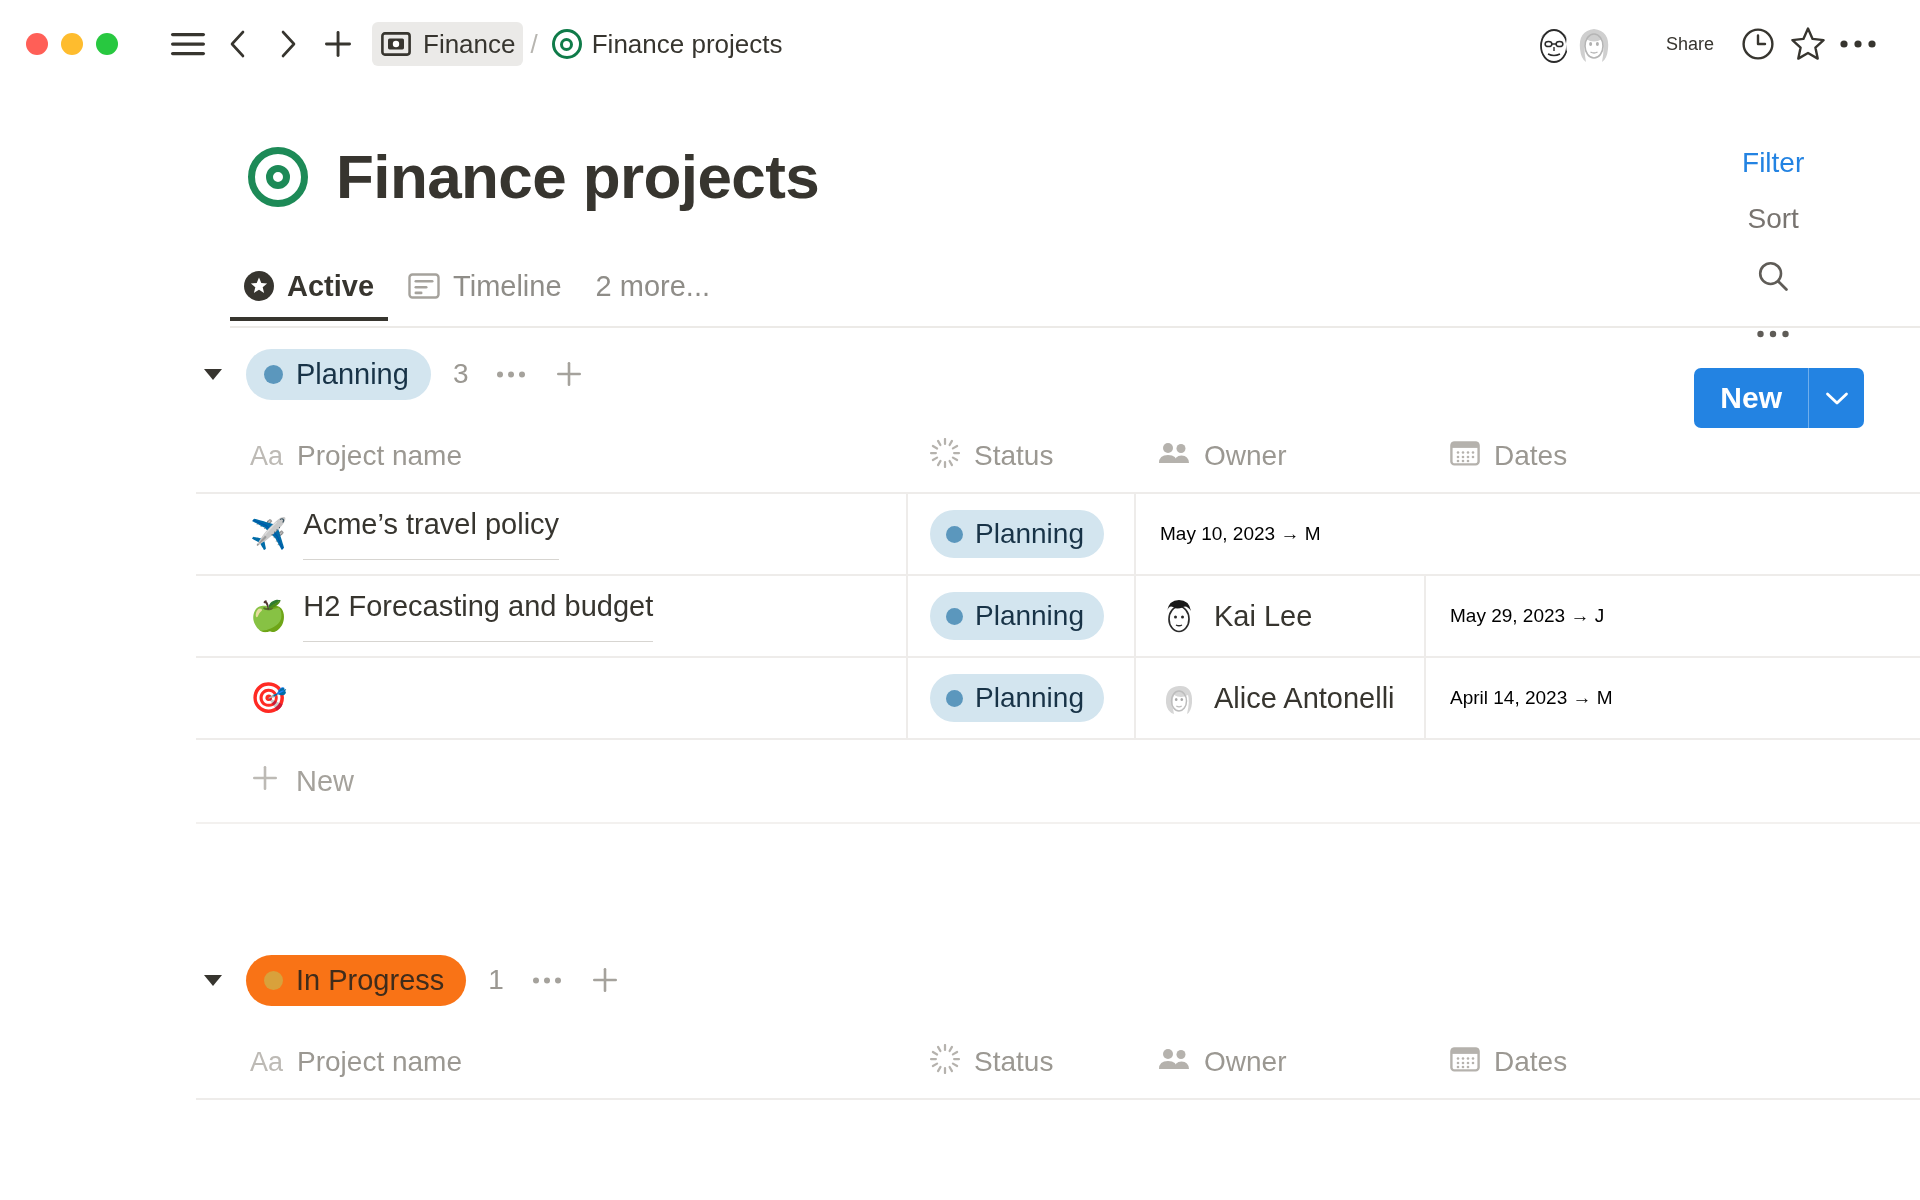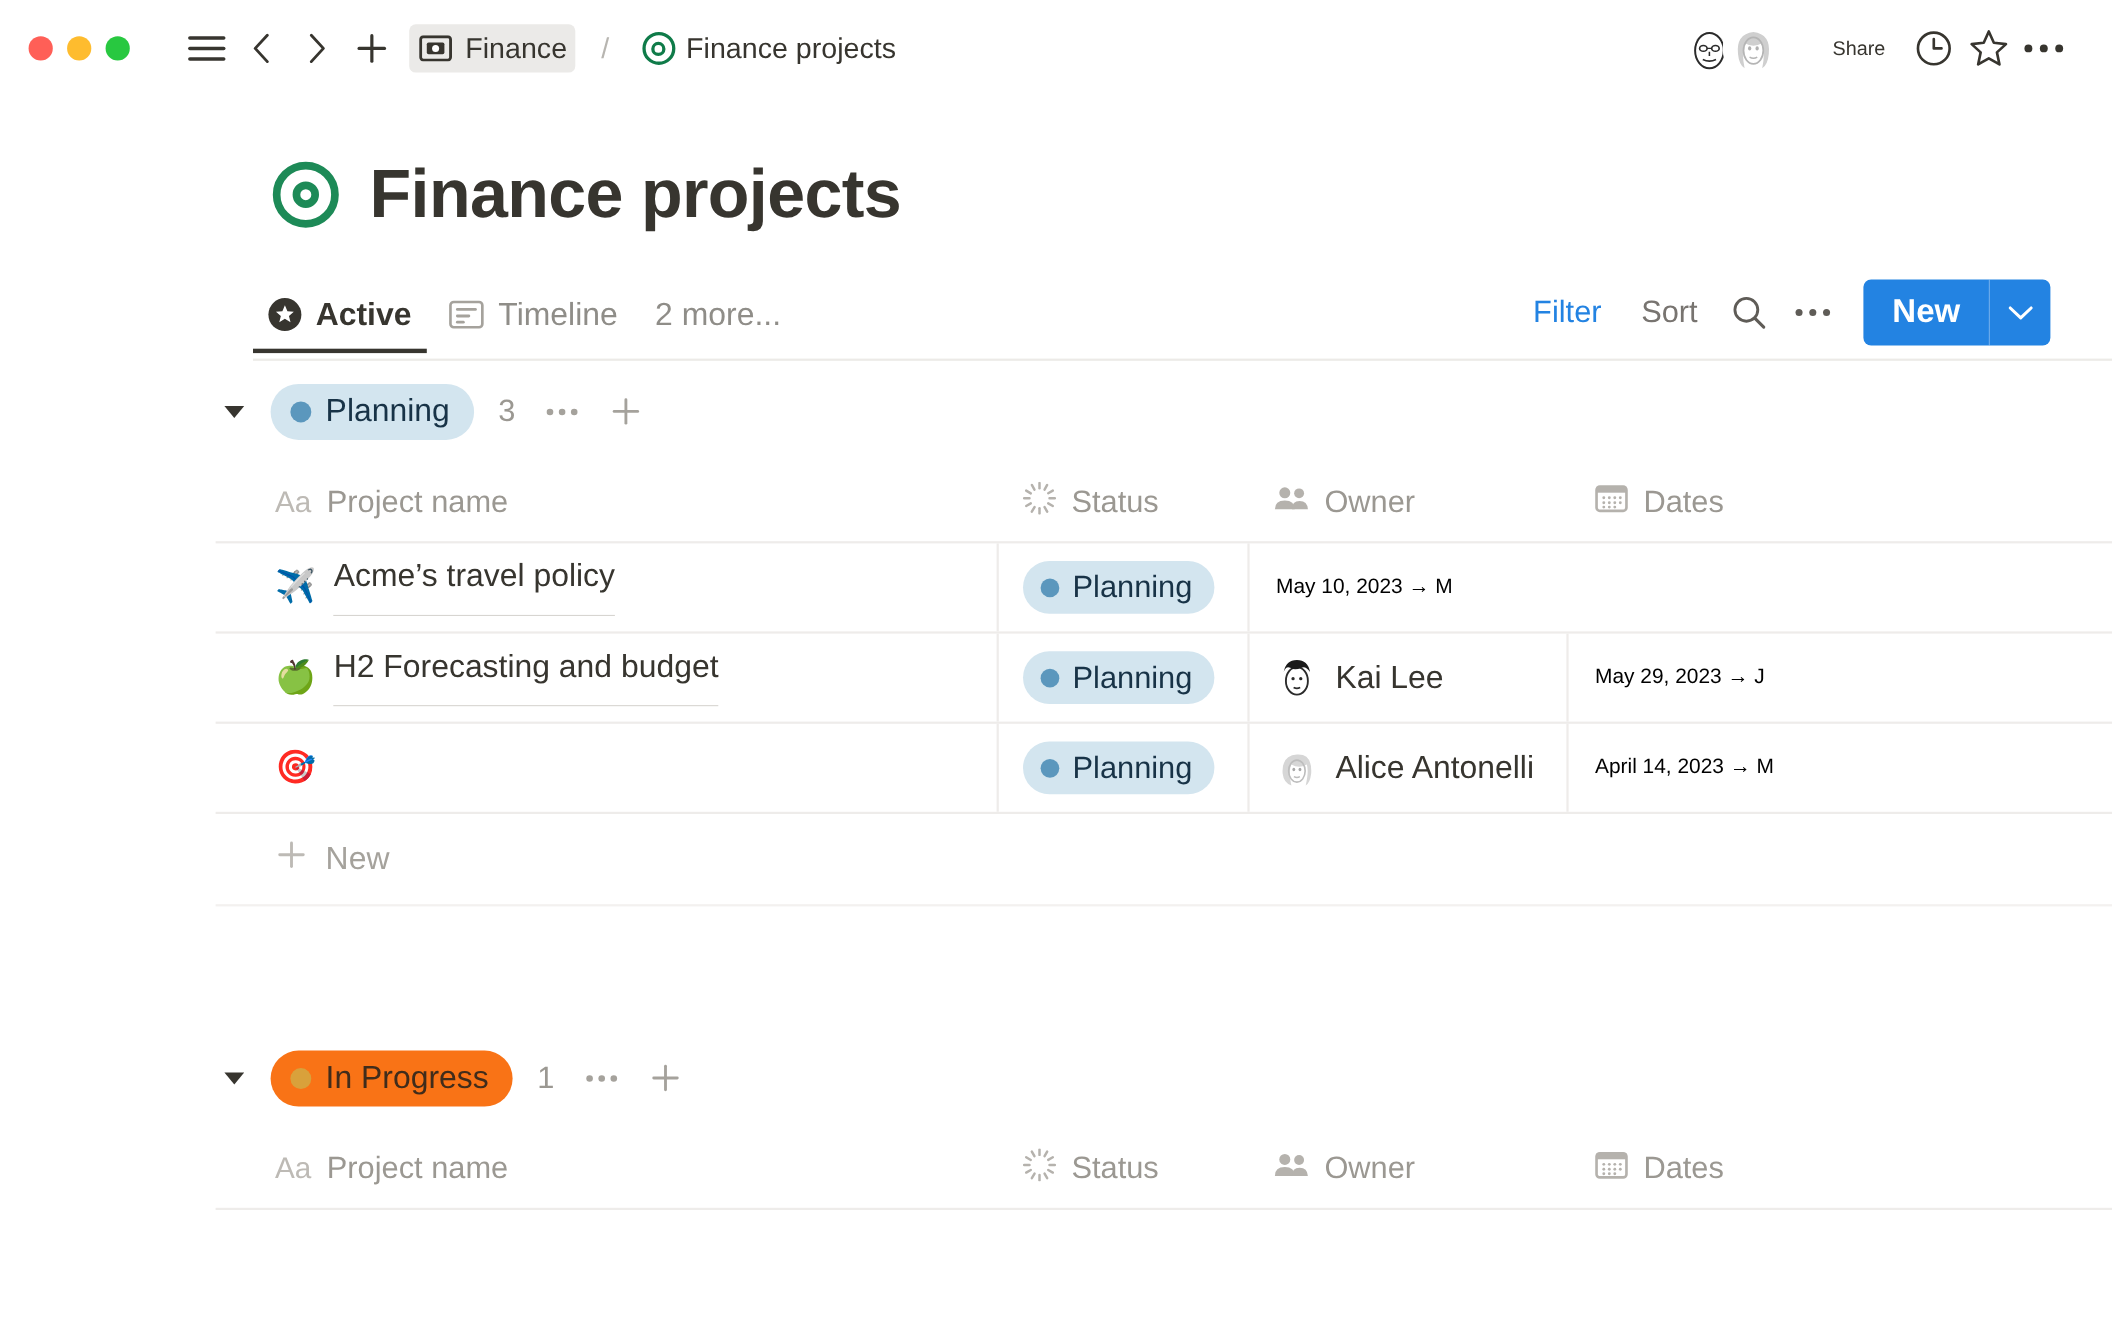--- a/index.html
+++ b/index.html
@@ -61,21 +61,21 @@
   .nav-group {
     display: flex;
     align-items: center;
     gap: 6px;
   }
 
   .breadcrumb {
     display: flex;
     align-items: center;
     margin-left: 12px;
-    gap: 18px;
+    gap: 2px;
     font-size: 26px;
     color: #37352f;
     white-space: nowrap;
   }
   .bc-item {
     display: flex;
     align-items: center;
     gap: 10px;
     padding: 4px 6px;
     border-radius: 5px;
@@ -213,20 +213,21 @@
     color: #fff;
     flex: 0 0 auto;
   }
 
   .view-actions {
     margin-left: auto;
     display: flex;
     align-items: center;
     gap: 10px;
     padding-bottom: 12px;
+    flex-direction: column;
   }
   .va-text {
     font-size: 28px;
     padding: 7px 13px;
     border-radius: 6px;
     cursor: pointer;
     white-space: nowrap;
   }
   .va-text.accent { color: #2383e2; }
   .va-text.muted { color: #787470; }

